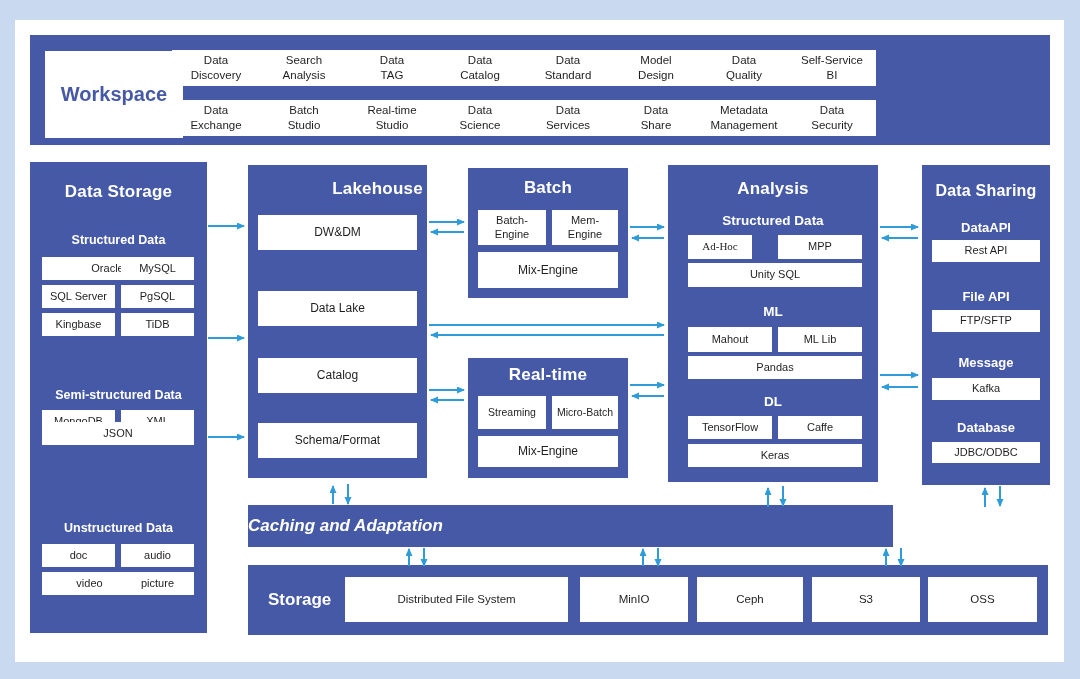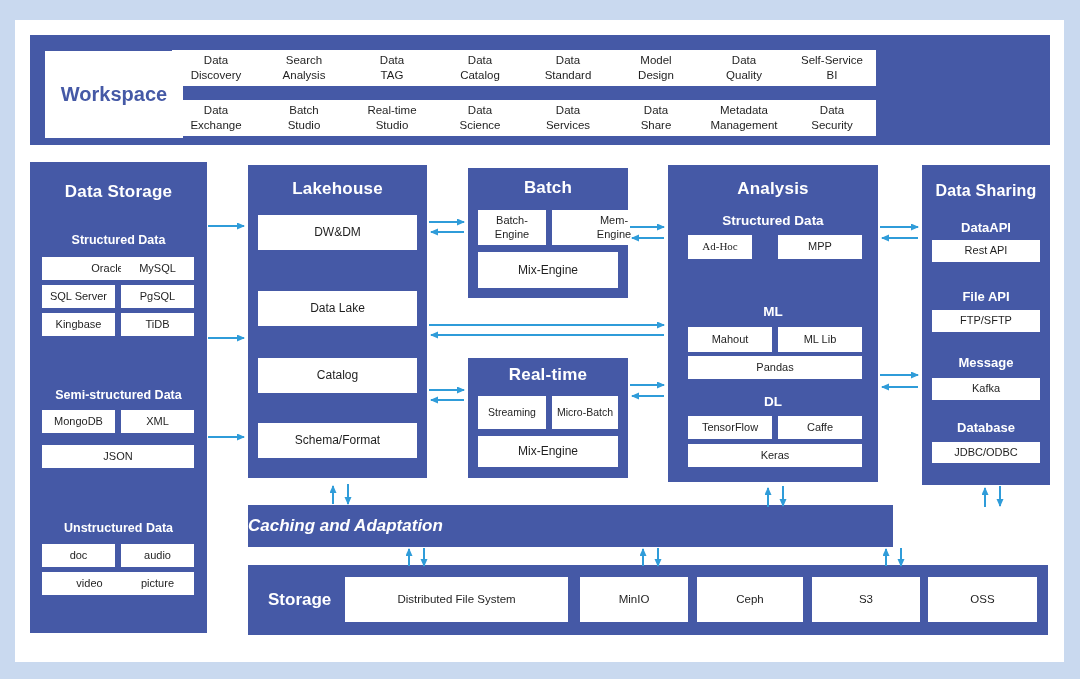--- a/index.html
+++ b/index.html
@@ -119,57 +119,58 @@
   <div class="sec-label" style="top:71px;">Structured Data</div>
   <div class="wbox" style="left:12px;top:95px;width:73px;height:23px;padding-left:29px;">Oracle</div>
   <div class="wbox" style="left:91px;top:95px;width:73px;height:23px;">MySQL</div>
   <div class="wbox" style="left:12px;top:123px;width:73px;height:23px;">SQL Server</div>
   <div class="wbox" style="left:91px;top:123px;width:73px;height:23px;">PgSQL</div>
   <div class="wbox" style="left:12px;top:151px;width:73px;height:23px;">Kingbase</div>
   <div class="wbox" style="left:91px;top:151px;width:73px;height:23px;">TiDB</div>
   <div class="sec-label" style="top:226px;">Semi-structured Data</div>
   <div class="wbox" style="left:12px;top:248px;width:73px;height:23px;">MongoDB</div>
   <div class="wbox" style="left:91px;top:248px;width:73px;height:23px;">XML</div>
-  <div class="wbox" style="left:12px;top:283px;width:152px;height:23px;">JSON</div>
+  <div class="wbox" style="left:12px;top:260px;width:152px;height:23px;">JSON</div>
   <div class="sec-label" style="top:359px;">Unstructured Data</div>
   <div class="wbox" style="left:12px;top:382px;width:73px;height:23px;">doc</div>
   <div class="wbox" style="left:91px;top:382px;width:73px;height:23px;">audio</div>
   <div class="wbox" style="left:12px;top:410px;width:95px;height:23px;">video</div>
   <div class="wbox" style="left:91px;top:410px;width:73px;height:23px;">picture</div>
 </div>
 
 <div class="panel" id="lakehouse">
-  <div class="ptitle" style="top:14px;">Lakehouse</div>
+  <div class="ptitle" style="top:14px;margin-left:40px;">Lakehouse</div>
   <div class="wbox lh-box" style="top:50px;">DW&amp;DM</div>
   <div class="wbox lh-box" style="top:126px;">Data Lake</div>
   <div class="wbox lh-box" style="top:193px;">Catalog</div>
   <div class="wbox lh-box" style="top:258px;">Schema/Format</div>
 </div>
 
 <div class="panel" id="batch">
   <div class="ptitle" style="top:10px;">Batch</div>
   <div class="wbox" style="left:10px;top:42px;width:68px;height:35px;">Batch-
 Engine</div>
-  <div class="wbox" style="left:84px;top:42px;width:66px;height:35px;padding-left:29px;">Mem-
+  <div class="wbox" style="left:84px;top:42px;width:66px;height:35px;">Mem-
 Engine</div>
   <div class="wbox" style="left:10px;top:84px;width:140px;height:36px;font-size:12px;">Mix-Engine</div>
 </div>
 
 <div class="panel" id="realtime">
   <div class="ptitle" style="top:7px;">Real-time</div>
   <div class="wbox" style="left:10px;top:38px;width:68px;height:33px;font-size:10.5px;">Streaming</div>
   <div class="wbox" style="left:84px;top:38px;width:66px;height:33px;font-size:10.5px;">Micro-Batch</div>
   <div class="wbox" style="left:10px;top:78px;width:140px;height:31px;font-size:12px;">Mix-Engine</div>
 </div>
 
 <div class="panel" id="analysis">
   <div class="ptitle" style="top:14px;">Analysis</div>
   <div class="sec-label" style="top:48px;font-size:13.5px;">Structured Data</div>
   <div class="wbox" style="left:20px;top:70px;width:64px;height:24px;font-family:Liberation Serif, serif;">Ad-Hoc</div>
   <div class="wbox" style="left:110px;top:70px;width:84px;height:24px;">MPP</div>
+  <div class="wbox" style="left:20px;top:98px;width:174px;height:24px;">Unity SQL</div>
   <div class="sec-label" style="top:139px;font-size:13.5px;">ML</div>
   <div class="wbox" style="left:20px;top:162px;width:84px;height:25px;">Mahout</div>
   <div class="wbox" style="left:110px;top:162px;width:84px;height:25px;">ML Lib</div>
   <div class="wbox" style="left:20px;top:191px;width:174px;height:23px;">Pandas</div>
   <div class="sec-label" style="top:229px;font-size:13.5px;">DL</div>
   <div class="wbox" style="left:20px;top:251px;width:84px;height:23px;">TensorFlow</div>
   <div class="wbox" style="left:110px;top:251px;width:84px;height:23px;">Caffe</div>
   <div class="wbox" style="left:20px;top:279px;width:174px;height:23px;">Keras</div>
 </div>
 

